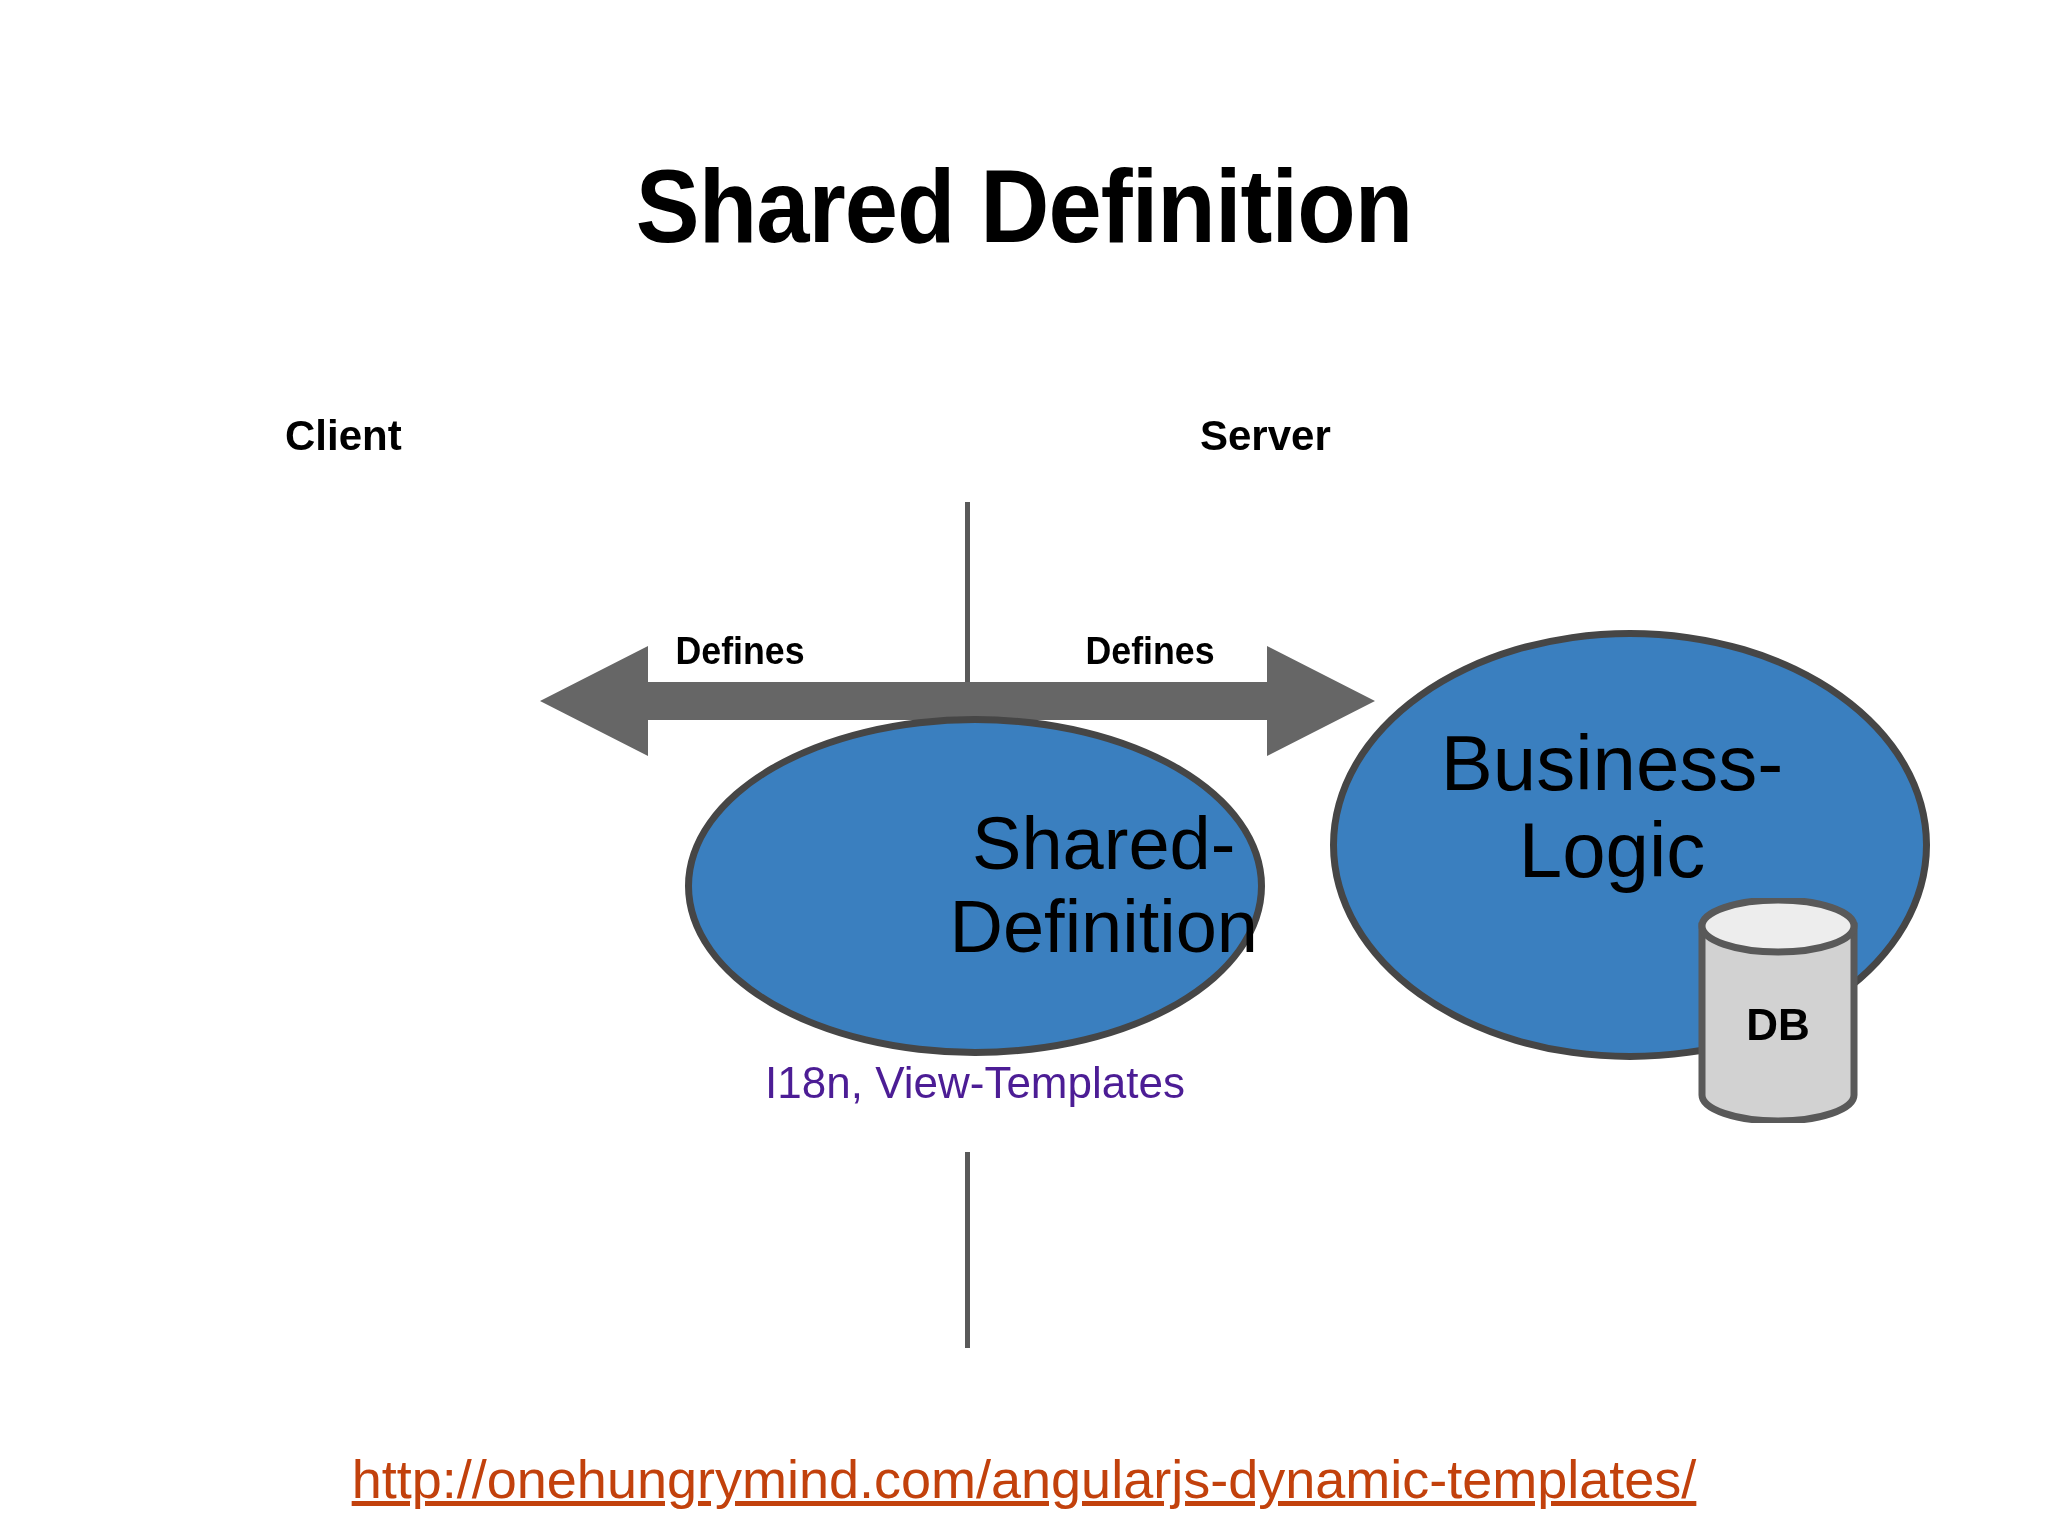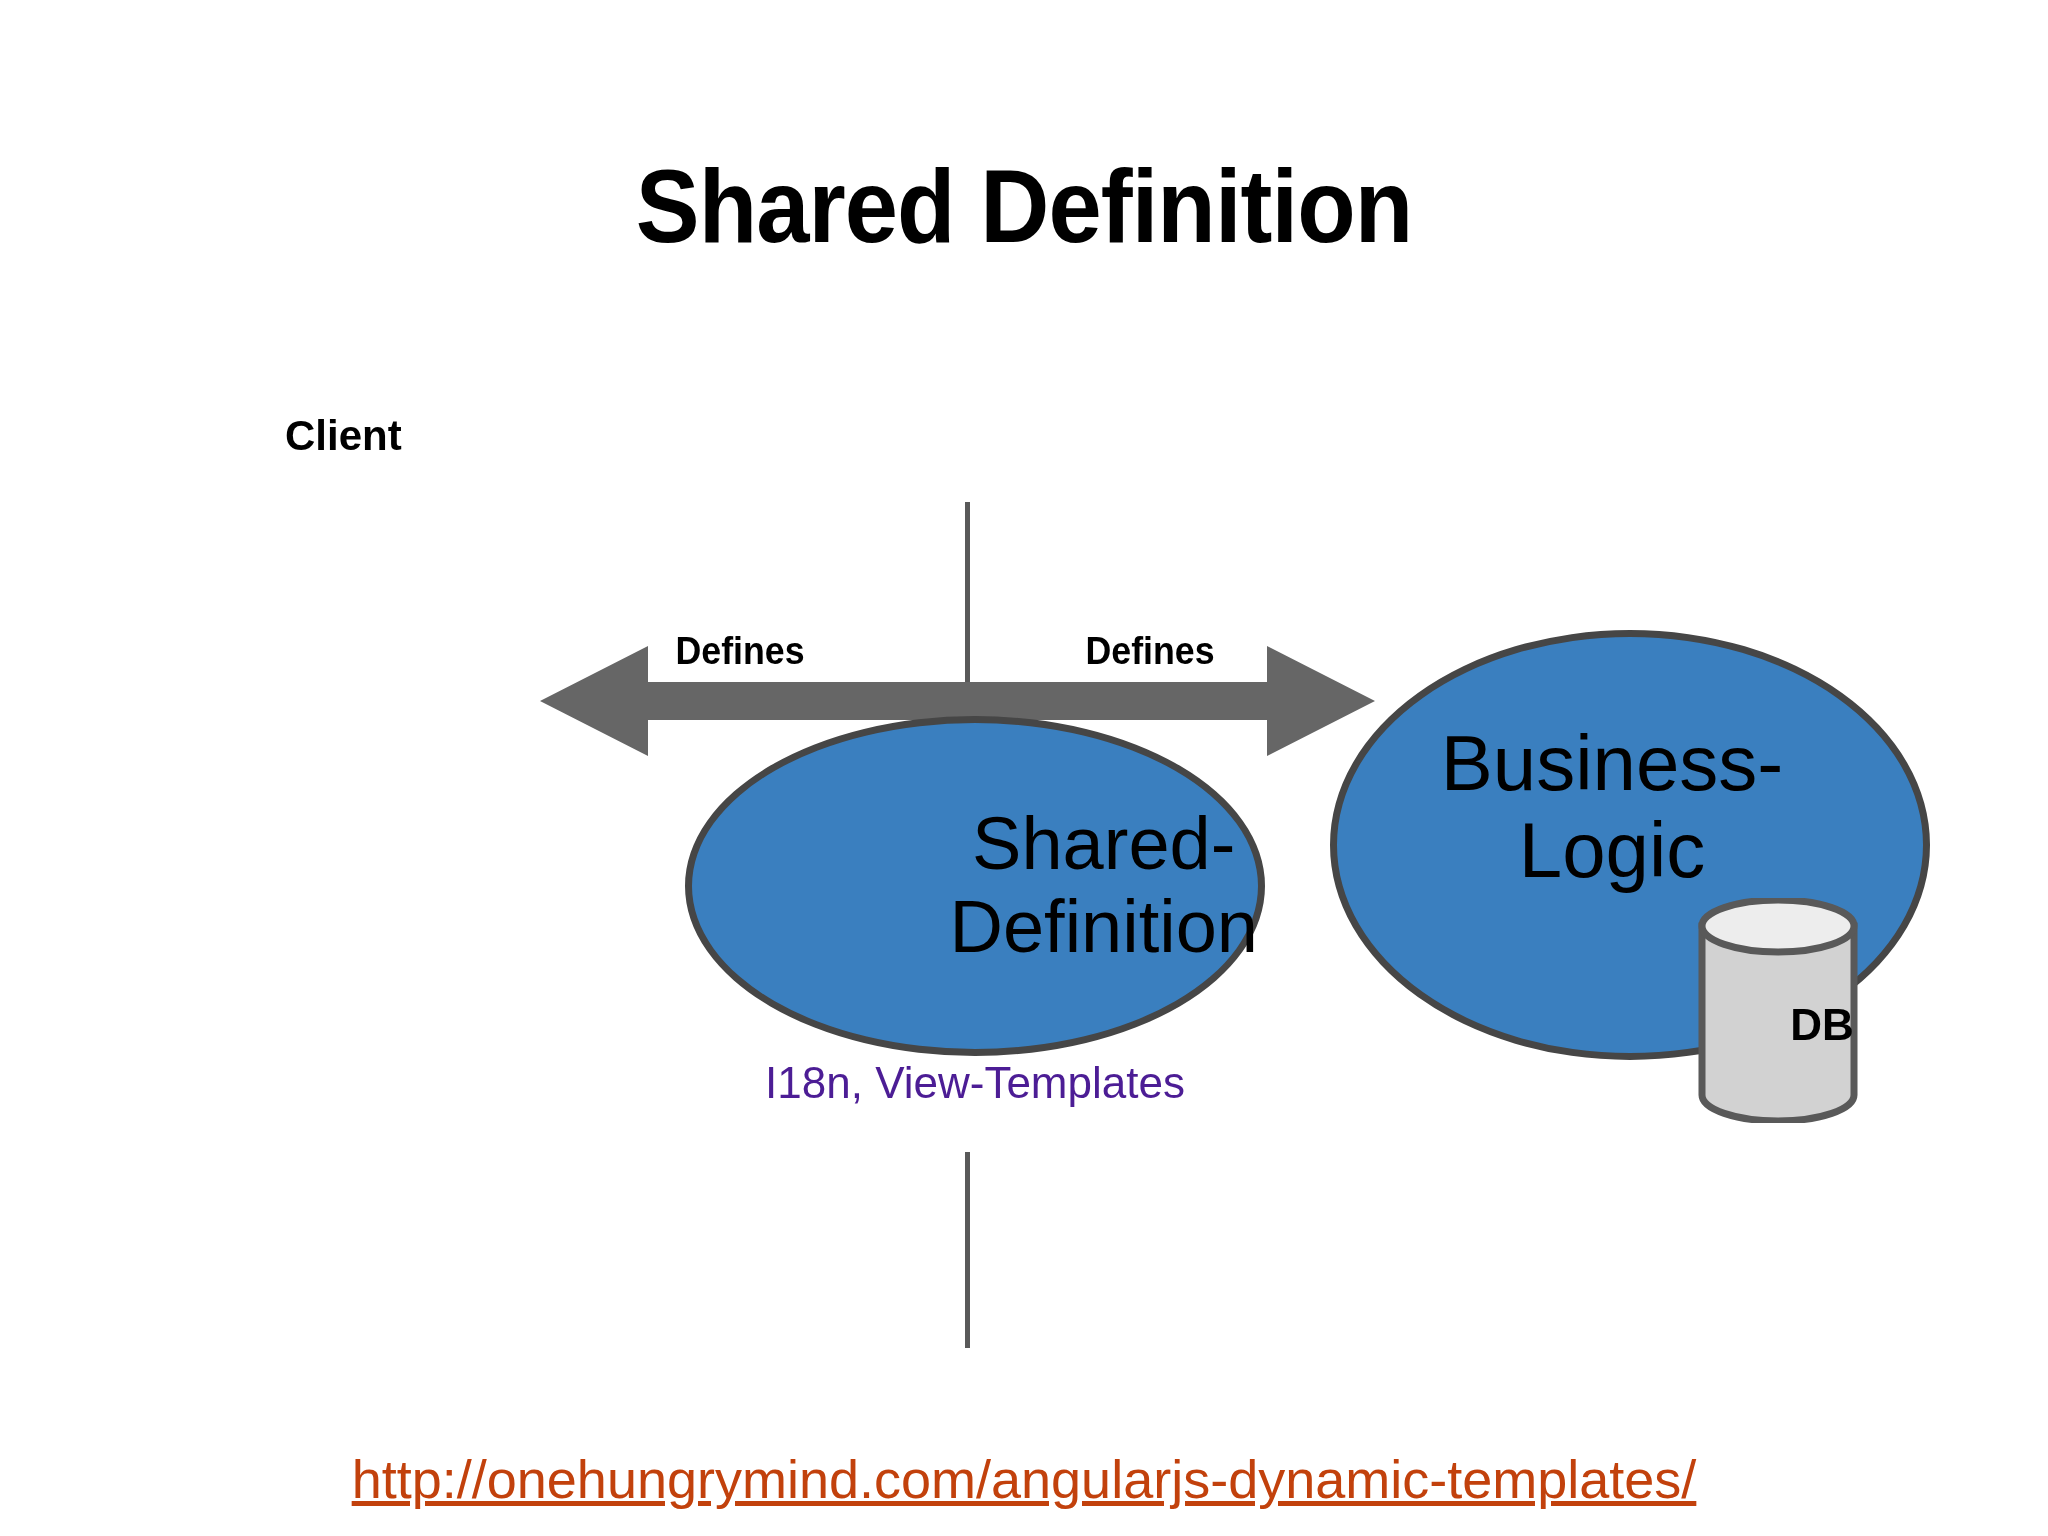--- a/index.html
+++ b/index.html
@@ -151,21 +151,20 @@
     position: absolute;
     left: 1698px;
     top: 1000px;
     width: 160px;
     text-align: center;
     font-family: "Liberation Sans", sans-serif;
     font-weight: bold;
     font-size: 44px;
     color: #000000;
     pointer-events: none;
-    padding-left: 44px;
   }
 
   
   #footer-link {
     position: absolute;
     left: 0;
     top: 1448px;
     width: 2048px;
     text-align: center;
     font-family: "Liberation Sans", sans-serif;
@@ -177,20 +176,21 @@
   }
 </style>
 </head>
 <body>
 
 <div id="slide">
 
   <div id="title">Shared Definition</div>
 
   <div id="client-label" class="zone-label">Client</div>
+  <div id="server-label" class="zone-label">Server</div>
 
   <div id="divider-top" class="divider"></div>
   <div id="divider-bottom" class="divider"></div>
 
   <div id="arrow-wrap">
     <svg viewBox="0 0 835 126" xmlns="http://www.w3.org/2000/svg">
       <polygon points="0,63 108,8 108,44 727,44 727,8 835,63 727,118 727,82 108,82 108,118" fill="#666666"></polygon>
     </svg>
   </div>
   <div id="defines-left" class="defines-label">Defines</div>

